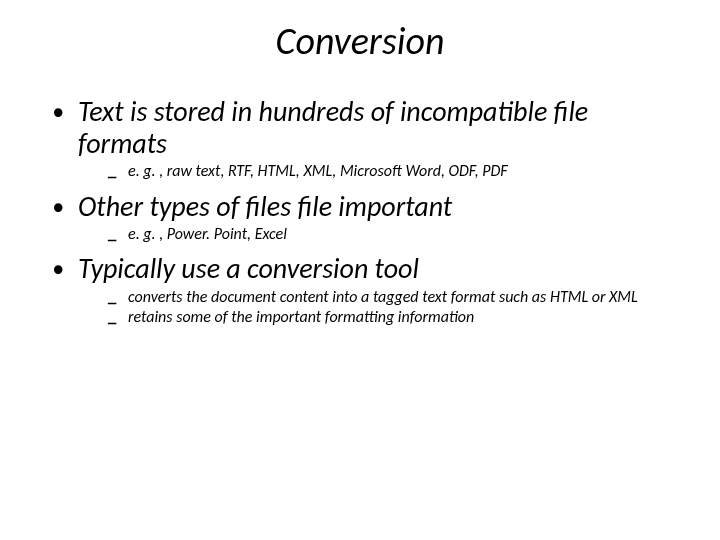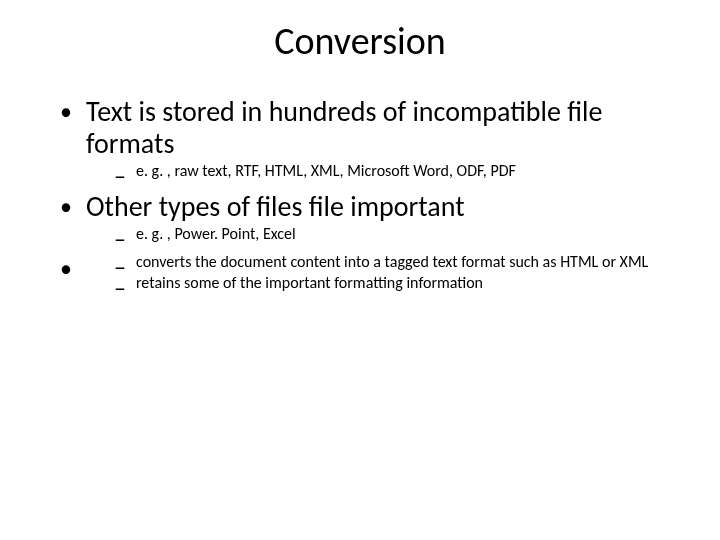--- a/index.html
+++ b/index.html
@@ -10,31 +10,32 @@
     background: #ffffff;
     font-family: Calibri, "Segoe UI", Arial, sans-serif;
     color: #000000;
     overflow: hidden;
   }
   .slide {
     width: 720px;
     height: 540px;
     box-sizing: border-box;
     padding: 18px 30px 20px 30px;
+    font-style: italic;
   }
   .title {
     text-align: center;
     font-size: 38px;
     font-weight: 400;
     margin: 0 0 32px 0;
     letter-spacing: 0px;
   }
   ul.level1 {
     list-style: none;
-    margin: 16px;
+    margin: 8px;
     padding: 0 0 0 10px;
   }
   ul.level1 > li {
     position: relative;
     padding-left: 30px;
     font-size: 28px;
     line-height: 1.15;
     margin-bottom: 4px;
   }
   ul.level1 > li::before {
@@ -85,20 +86,21 @@
     <li>
       <span>Other types of files file important</span>
       <ul class="level2">
         <li>
           <span>e. g. , Power. Point, Excel</span>
         </li>
       </ul>
     </li>
 
     <li>
+      <span>Typically use a conversion tool</span>
       <ul class="level2">
         <li>
           <span>converts the document content into a tagged text format such as HTML or XML</span>
         </li>
         <li>
           <span>retains some of the important formatting information</span>
         </li>
       </ul>
     </li>
 

